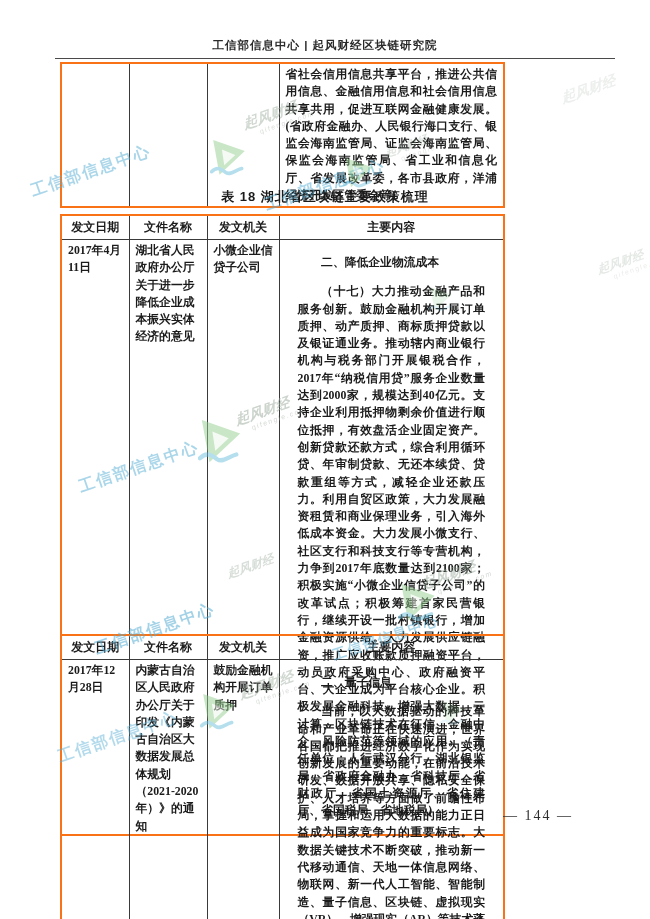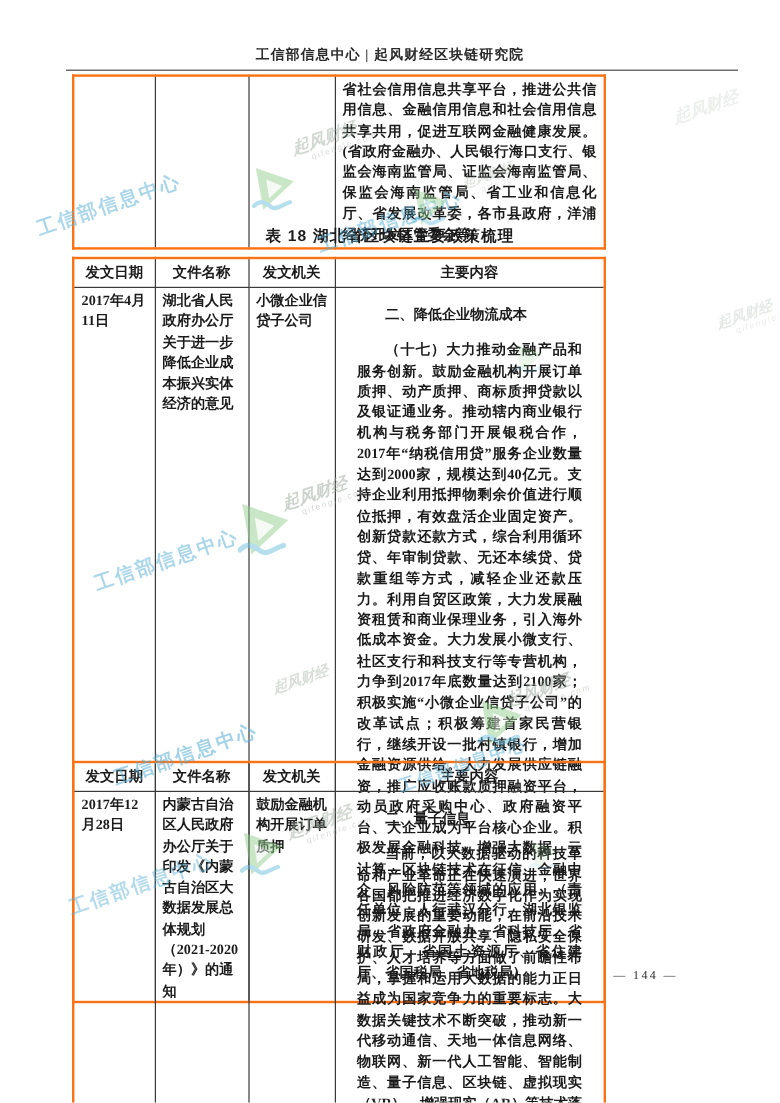--- a/index.html
+++ b/index.html
@@ -5,21 +5,21 @@
   html,body { margin:0; padding:0; background:#ffffff; }
   .page {
     position:relative; width:650px; height:919px; margin:0 auto;
     background:#ffffff; overflow:hidden;
     font-family:"Liberation Serif","DejaVu Serif",serif;
     color:#1d1d1d;
   }
   
   .doc-header {
     position:absolute; top:38px; left:0; width:650px;
-    text-align:center; font-family:Liberation Serif, serif;
+    text-align:center; font-family:Liberation Sans, sans-serif;
     font-weight:bold; font-size:11.5px; color:#2a2a2a; letter-spacing:1px;
   }
   .header-rule {
     position:absolute; top:58px; left:55px; width:560px; height:0;
     border-top:1.5px solid #4a4a4a;
   }
   
   .tbl-wrap { position:absolute; left:60px; }
   table.policy {
     border-collapse:collapse; table-layout:fixed; width:445px;
@@ -39,21 +39,21 @@
   .para { margin:12px; text-indent:2em; text-align:justify; }
   .cont-text { text-align:justify; }
   .tbl-title {
     position:absolute; left:0; width:650px; text-align:center;
     font-family:"Liberation Sans","DejaVu Sans",sans-serif;
     font-weight:bold; font-size:13px; color:#1b1b1b; letter-spacing:1px;
   }
   
   .page-number {
     position:absolute; top:808px; left:498px; width:80px; text-align:center;
-    font-size:10px; color:#2f2f2f; letter-spacing:2px;
+    font-size:14px; color:#2f2f2f; letter-spacing:2px;
   }
   
   .wm { position:absolute; pointer-events:none; z-index:5; }
   .wm-gxb {
     font-family:"Liberation Sans","DejaVu Sans",sans-serif; font-weight:bold;
     font-size:16px; color:#58aed4; letter-spacing:2px; white-space:nowrap;
     transform:rotate(-19deg); transform-origin:left top;
   }
   .wm-qf {
     font-family:"Liberation Sans","DejaVu Sans",sans-serif; font-weight:bold;

